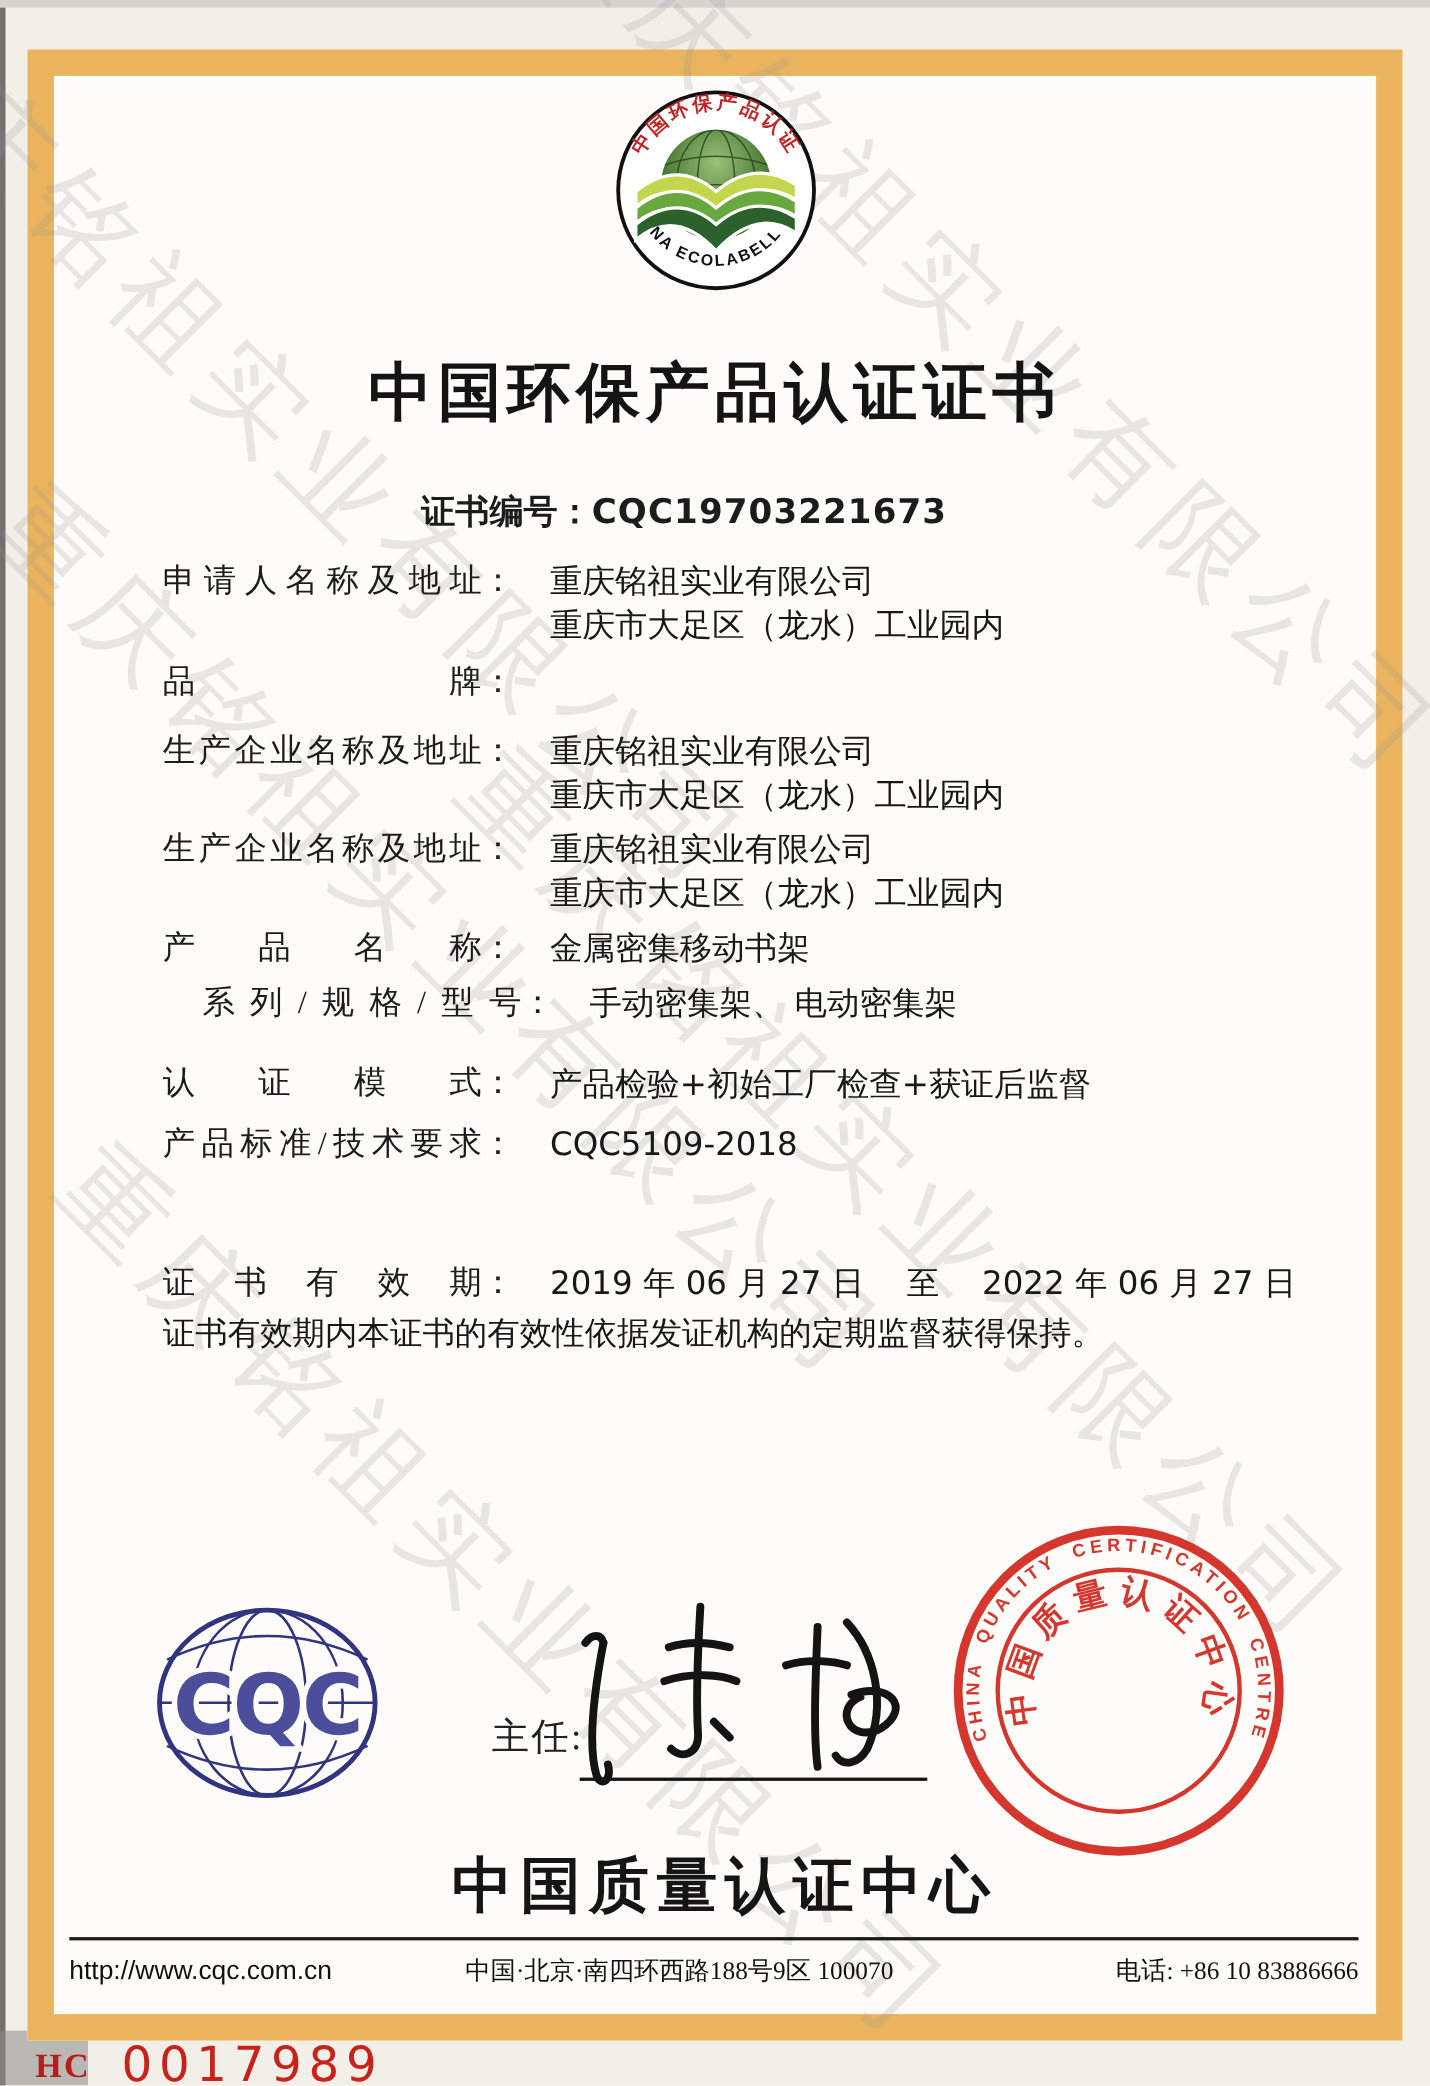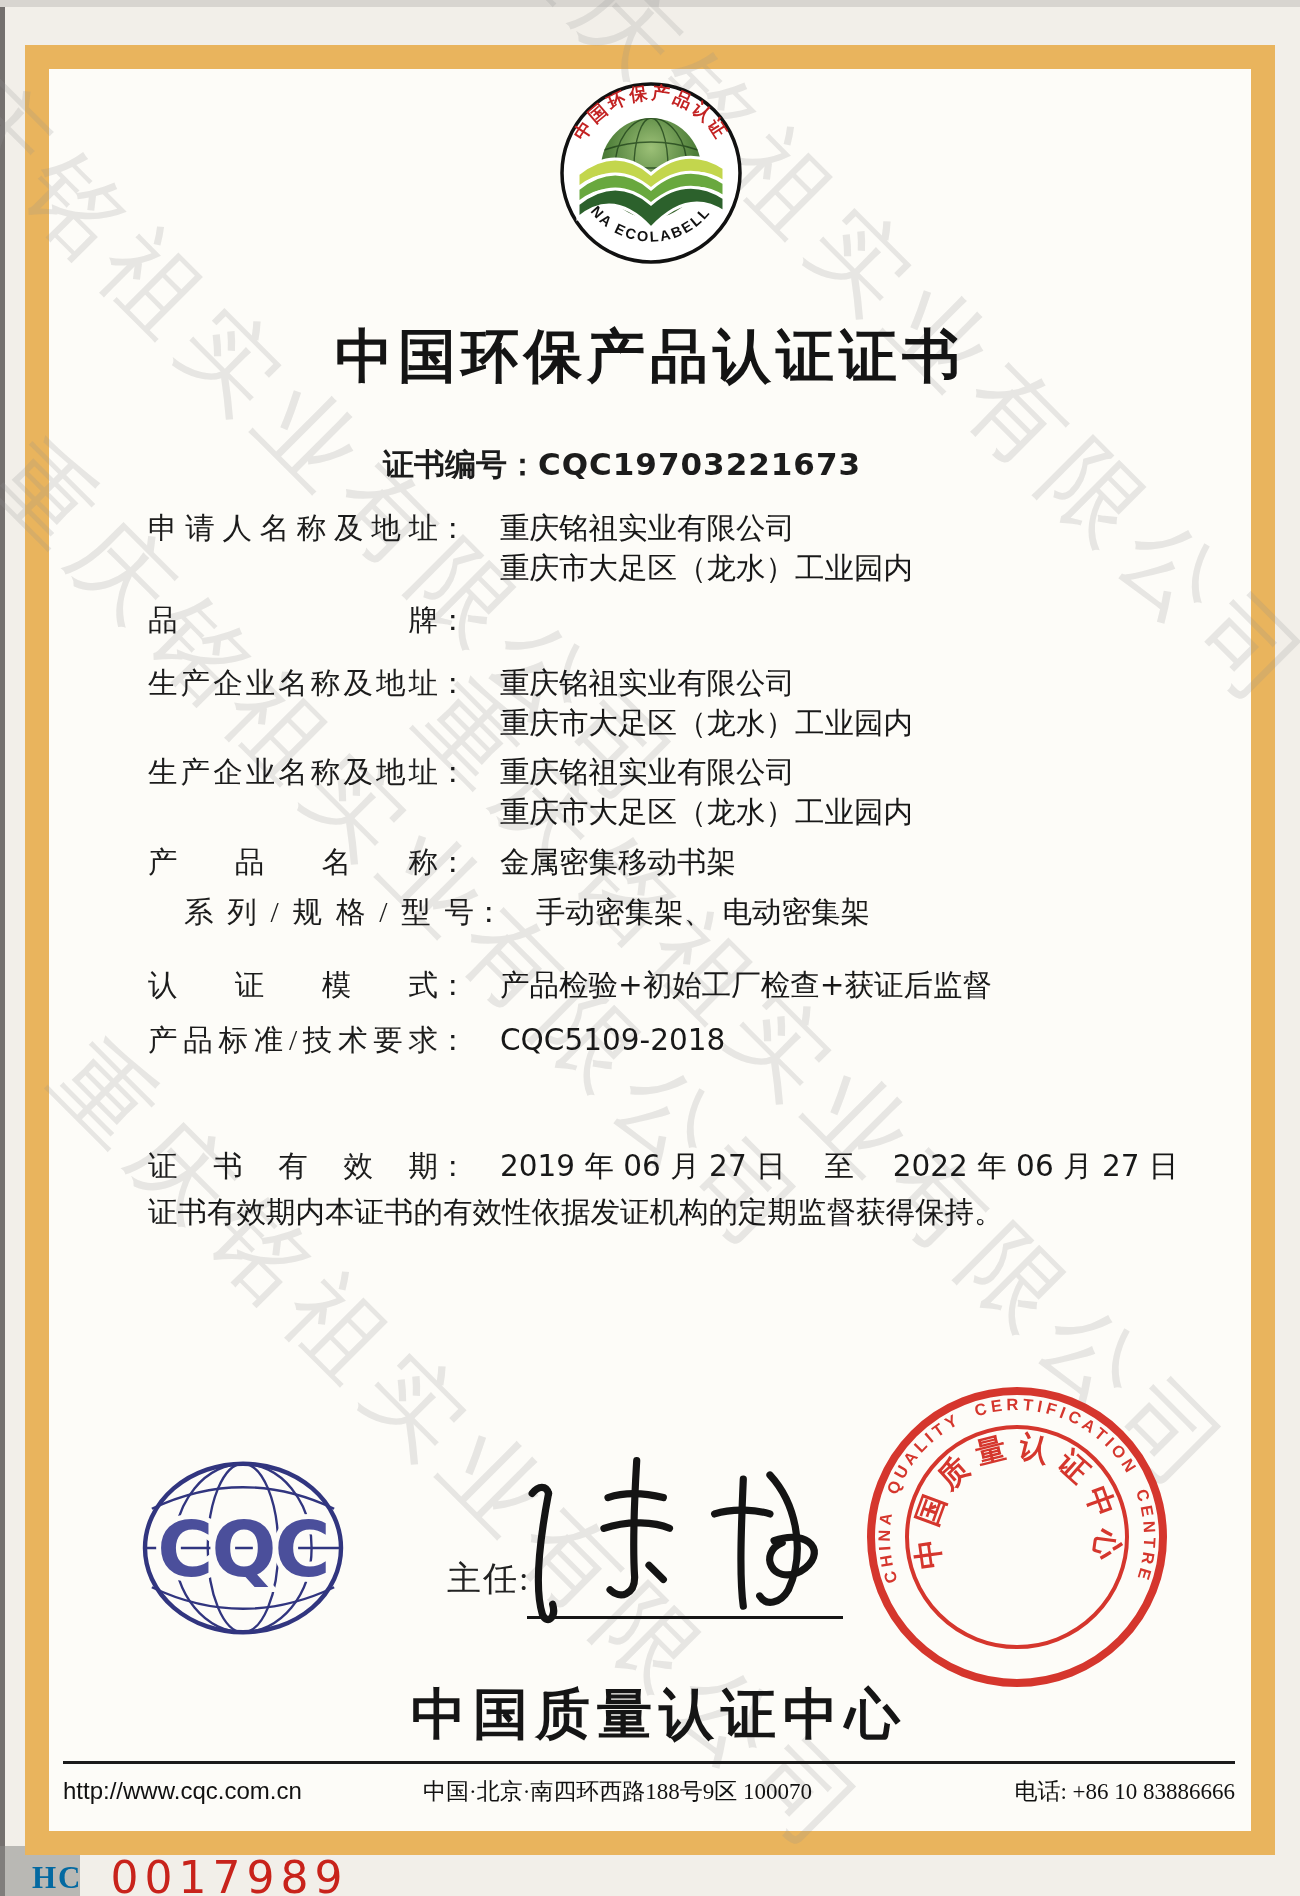--- a/index.html
+++ b/index.html
@@ -51,21 +51,21 @@
   .sig-line{position:absolute;left:527px;top:1616px;width:316px;height:3px;background:#161616;}
   .stamp{position:absolute;left:862px;top:1382px;opacity:.93;}
   .org-name{position:absolute;left:0;top:1678px;width:1318px;text-align:center;
     font-size:55px;font-weight:900;letter-spacing:7px;color:#151515;}
   .footer-divider{position:absolute;left:63px;top:1761px;width:1172px;height:3px;background:#1b1b1b;}
   .footer{position:absolute;left:63px;top:1776px;width:1172px;display:flex;align-items:baseline;}
   .footer .web{font-family:"Liberation Sans",sans-serif;font-size:24px;color:#111;width:360px;}
   .footer .addr{font-size:23px;flex:1;text-align:left;color:#111;}
   .footer .tel{font-size:23px;width:300px;text-align:right;color:#111;}
   .serial{position:absolute;left:32px;top:1852px;display:flex;align-items:flex-start;}
-  .serial .pre{font-size:31px;color:#0369a1;font-weight:600;margin-right:28px;margin-top:8px;letter-spacing:2px;font-family:Liberation Serif, serif;}
+  .serial .pre{font-size:31px;color:#b91c1c;font-weight:600;margin-right:28px;margin-top:8px;letter-spacing:2px;font-family:Liberation Serif, serif;}
   .serial .num{font-family:"DejaVu Sans",sans-serif;font-size:44px;color:#c8231b;letter-spacing:6px;}
 </style>
 </head>
 <body>
 
 <div class="photo-edge-left"></div>
 <div class="photo-edge-top"></div>
 <div class="photo-corner"></div>
 <div class="frame"></div>
 

